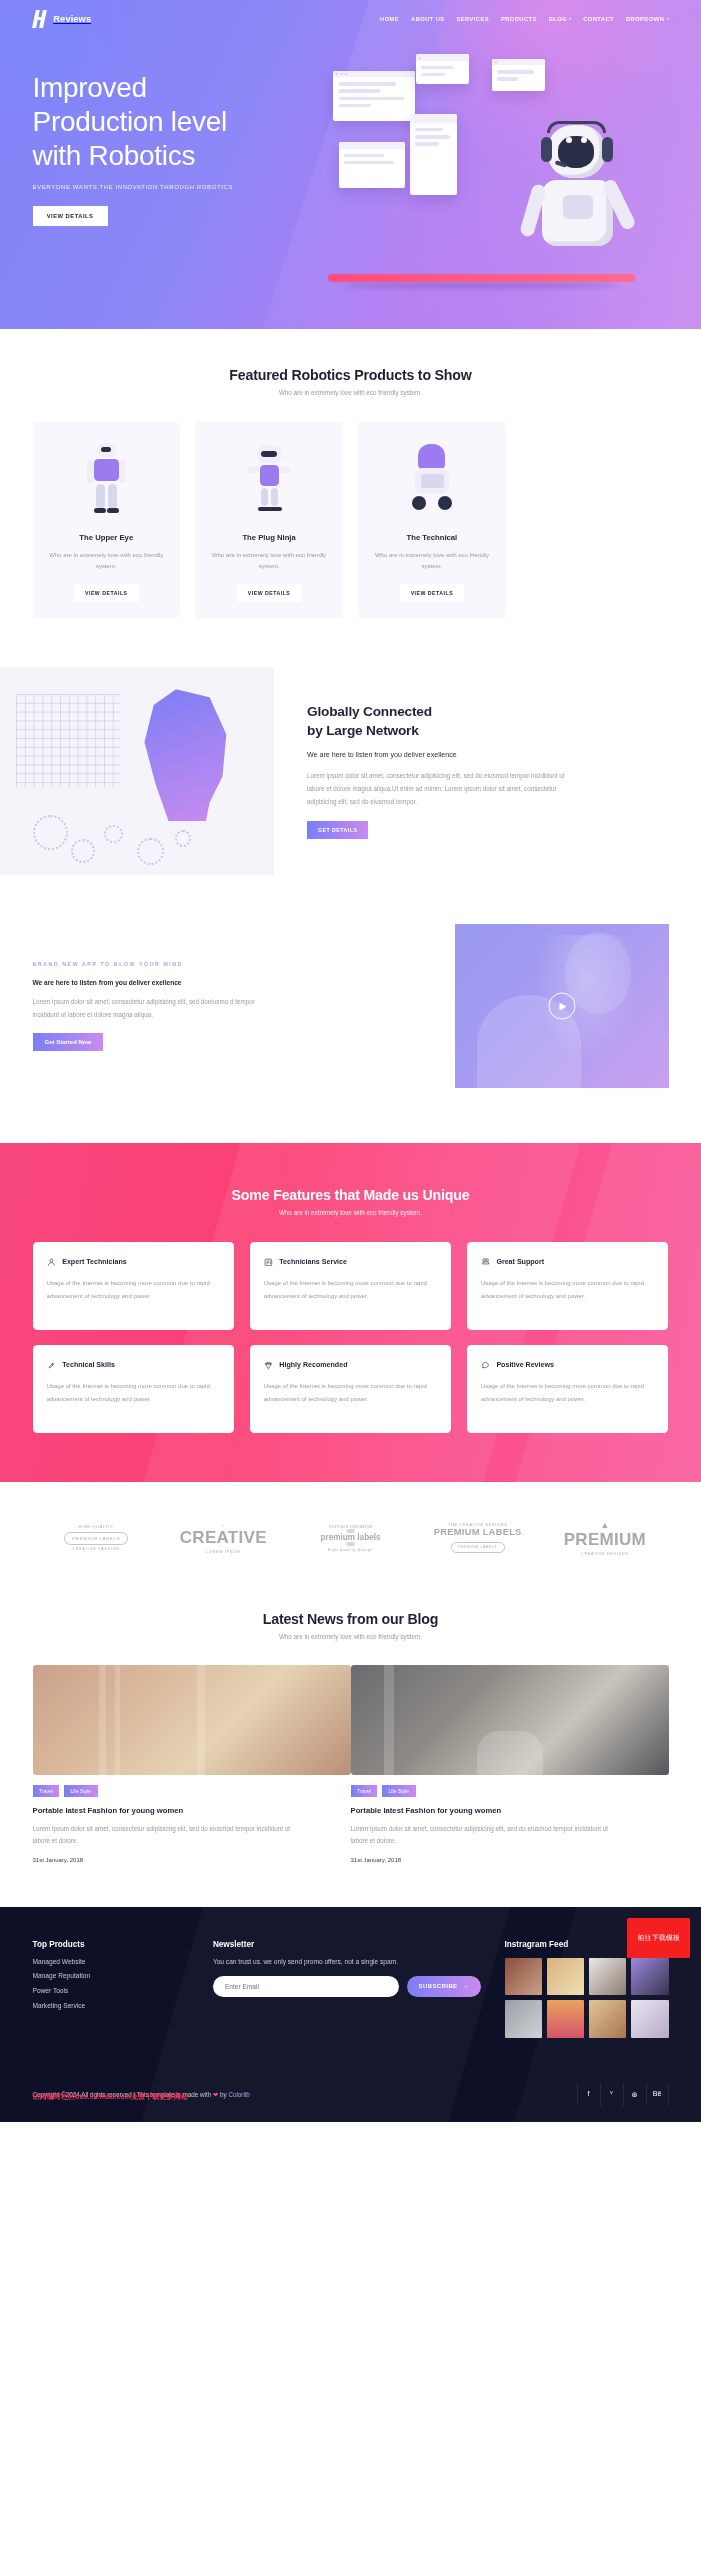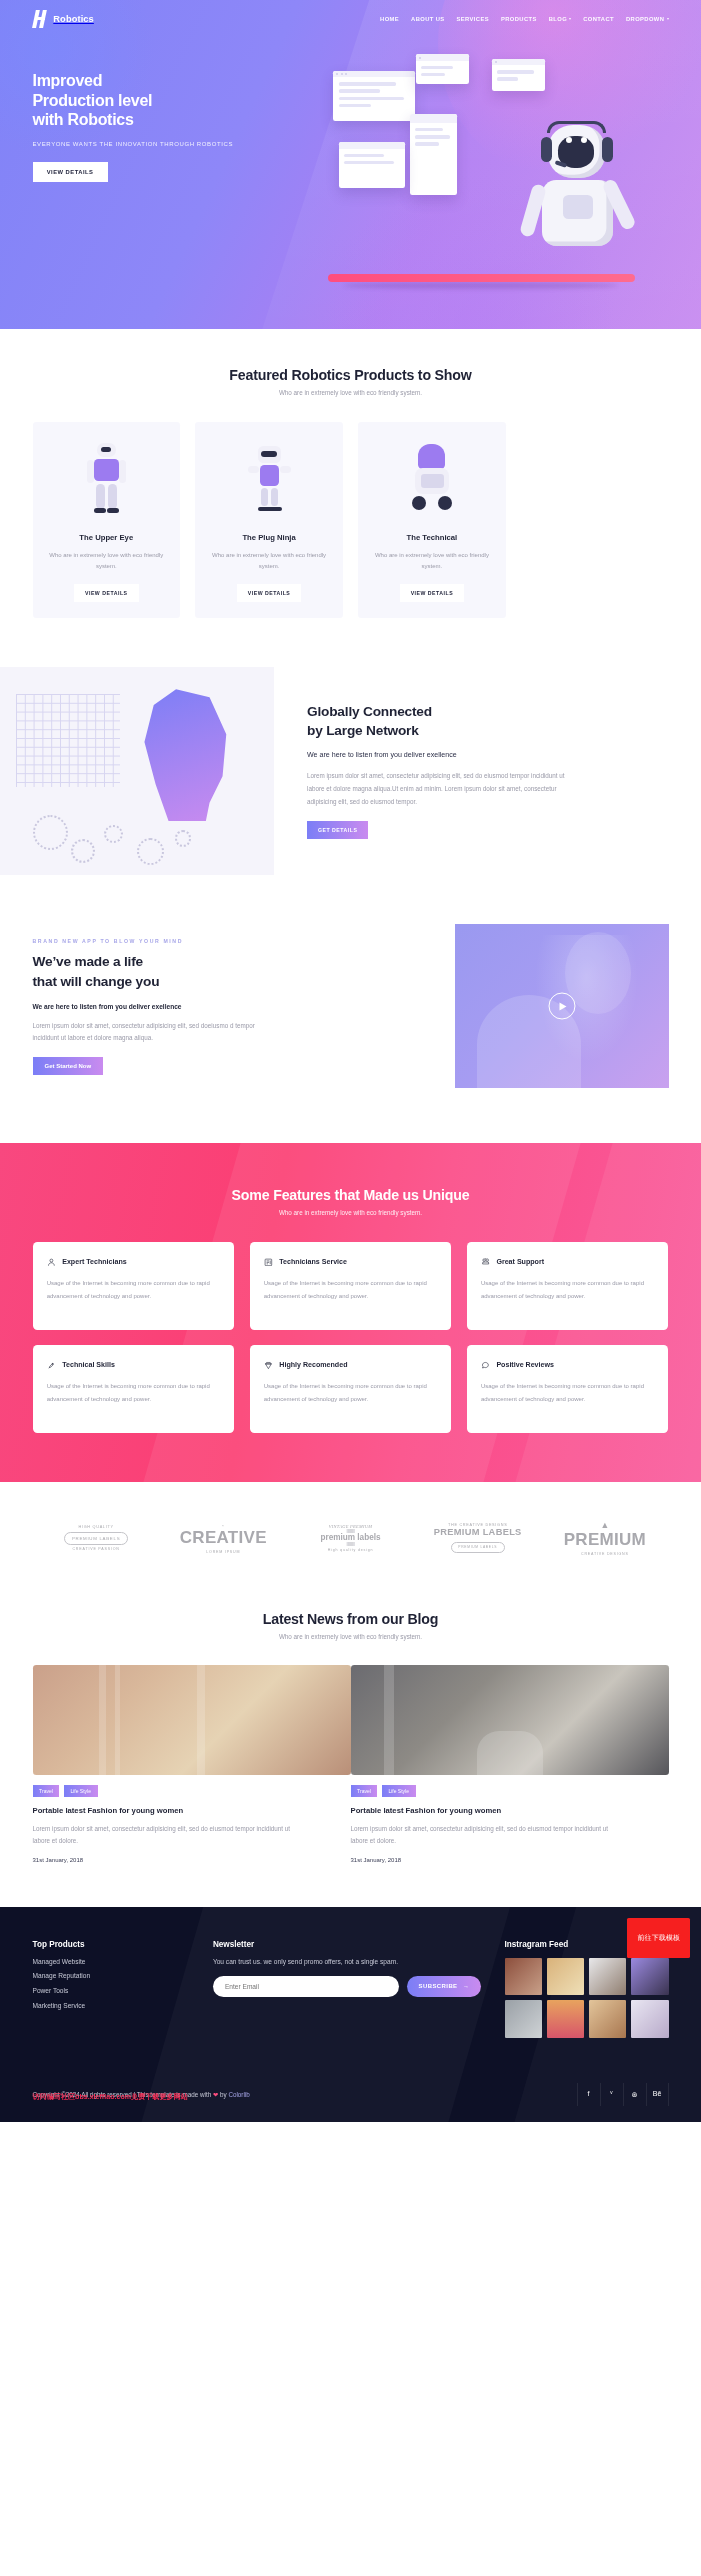--- a/index.html
+++ b/index.html
@@ -43,21 +43,21 @@
   nav.main-nav { margin-left:auto; display:flex; align-items:center; gap:12px; }
   nav.main-nav a {
     color:#fff; font-size:5.8px; letter-spacing:0.4px; text-decoration:none;
     font-weight:600; display:flex; align-items:center; gap:2.2px; opacity:.95;
   }
   .caret { width:0;height:0;border-left:1.6px solid transparent;border-right:1.6px solid transparent;border-top:2.2px solid #fff; display:inline-block; }
 
   .hero-inner { position:relative; z-index:4; display:flex; align-items:flex-start; }
   .hero-copy { width:285px; padding-top:33px; }
   .hero-copy h1 {
-    font-size:16px; line-height:1.22; font-weight:700; color:#fff; letter-spacing:-0.3px;
+    font-size:28px; line-height:1.22; font-weight:400; color:#fff; letter-spacing:-0.3px;
   }
   .hero-sub {
     margin-top:11px; color:rgba(255,255,255,.88); font-size:6px; letter-spacing:0.6px; font-weight:500;
   }
   .btn-white {
     display:inline-block; margin-top:15.3px; background:#fff; color:#22253c;
     font-size:5.8px; font-weight:700; letter-spacing:0.5px; padding:7.1px 14.2px; border:0; cursor:pointer;
   }
 
   
@@ -258,21 +258,21 @@
   <div class="sheen1"></div>
 
   <div class="wrap">
     <header class="site-header">
       <a class="brand" href="#">
         <span class="brand-mark">
             <i class="a"></i>
             <i class="b"></i>
             <i class="c"></i>
           </span>
-        <span class="brand-name">Robotics</span>
+        <span class="brand-name">Reviews</span>
       </a>
       <nav class="main-nav">
         <a href="#">
             <span>HOME</span>
           </a>
         <a href="#">
             <span>ABOUT US</span>
           </a>
         <a href="#">
             <span>SERVICES</span>
@@ -445,24 +445,20 @@
     </h2>
     <div class="conn-lead">We are here to listen from you deliver exellence</div>
     <p class="conn-body">Lorem ipsum dolor sit amet, consectetur adipisicing elit, sed do eiusmod tempor incididunt ut labore et dolore magna aliqua.Ut enim ad minim. Lorem ipsum dolor sit amet, consectetur adipisicing elit, sed do eiusmod tempor.</p>
     <button class="btn-grad">GET DETAILS</button>
   </div>
 </section>
 
 <section class="wrap change">
   <div class="change-left">
     <div class="eyebrow">BRAND NEW APP TO BLOW YOUR MIND</div>
-    <h2>
-      <span>We’ve made a life</span><br>
-      <span>that will change you</span>
-    </h2>
     <div class="change-lead">We are here to listen from you deliver exellence</div>
     <p class="change-body">Lorem ipsum dolor sit amet, consectetur adipisicing elit, sed doeiusmo d tempor incididunt ut labore et dolore magna aliqua.</p>
     <button class="btn-grad2">Get Started Now</button>
   </div>
   <div class="video-box">
     <div class="fig"></div>
     <div class="headf"></div>
     <div class="shoulder"></div>
     <button class="play-btn">
         <i></i>

